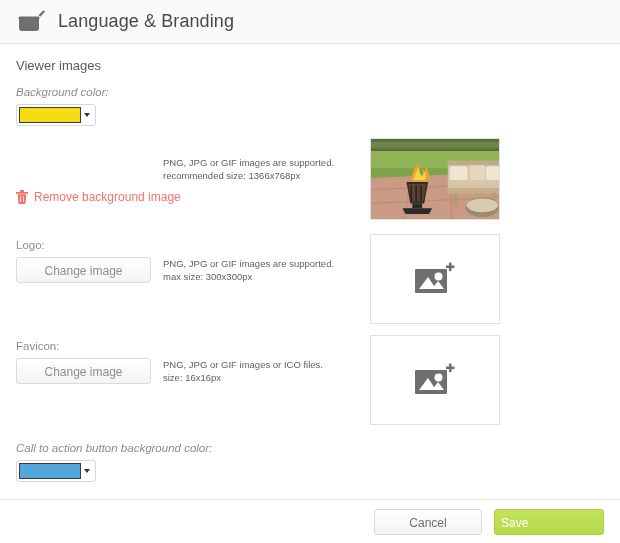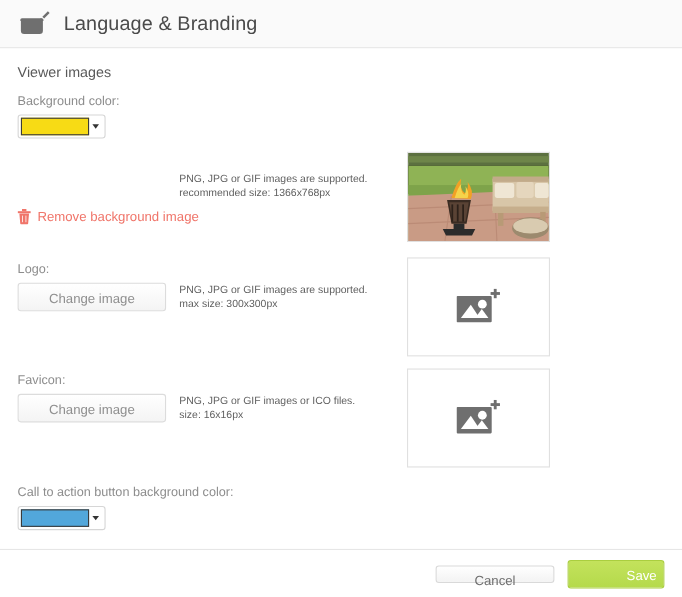--- a/index.html
+++ b/index.html
@@ -74,21 +74,21 @@
     font-size: 13px;
     color: #5a5a5a;
   }
 
   .field-label {
     font-size: 11.5px;
     color: #8d8d8d;
   }
 
   
-  .color-field { position: absolute; }
+  .color-field { position: absolute; font-style: italic; }
   .color-field .field-label { display: block; margin-bottom: 6px; }
   .color-picker {
     width: 80px;
     height: 22px;
     border: 1px solid #d6d6d6;
     border-radius: 3px;
     background: #ffffff;
     box-sizing: border-box;
     display: flex;
     align-items: center;
@@ -208,36 +208,36 @@
     background: #ffffff;
     box-sizing: border-box;
     display: flex;
     align-items: center;
     justify-content: flex-end;
     padding-right: 16px;
     gap: 12px;
   }
   .btn-cancel {
     width: 108px;
-    height: 16px;
+    height: 26px;
     line-height: 24px;
     text-align: center;
     font-size: 12px;
     color: #6f6f6f;
     background: linear-gradient(#ffffff, #f3f3f3);
     border: 1px solid #d9d9d9;
     border-radius: 3px;
     box-sizing: border-box;
     cursor: pointer;
   }
   .btn-save {
-    width: 88px;
+    width: 110px;
     height: 26px;
     line-height: 24px;
-    text-align: right;
+    text-align: left;
     font-size: 12px;
     color: #ffffff;
     background: linear-gradient(#c3e25c, #b5da4b);
     border: 1px solid #aace3f;
     border-radius: 3px;
     box-sizing: border-box;
     cursor: pointer;
   }
 </style>
 </head>

